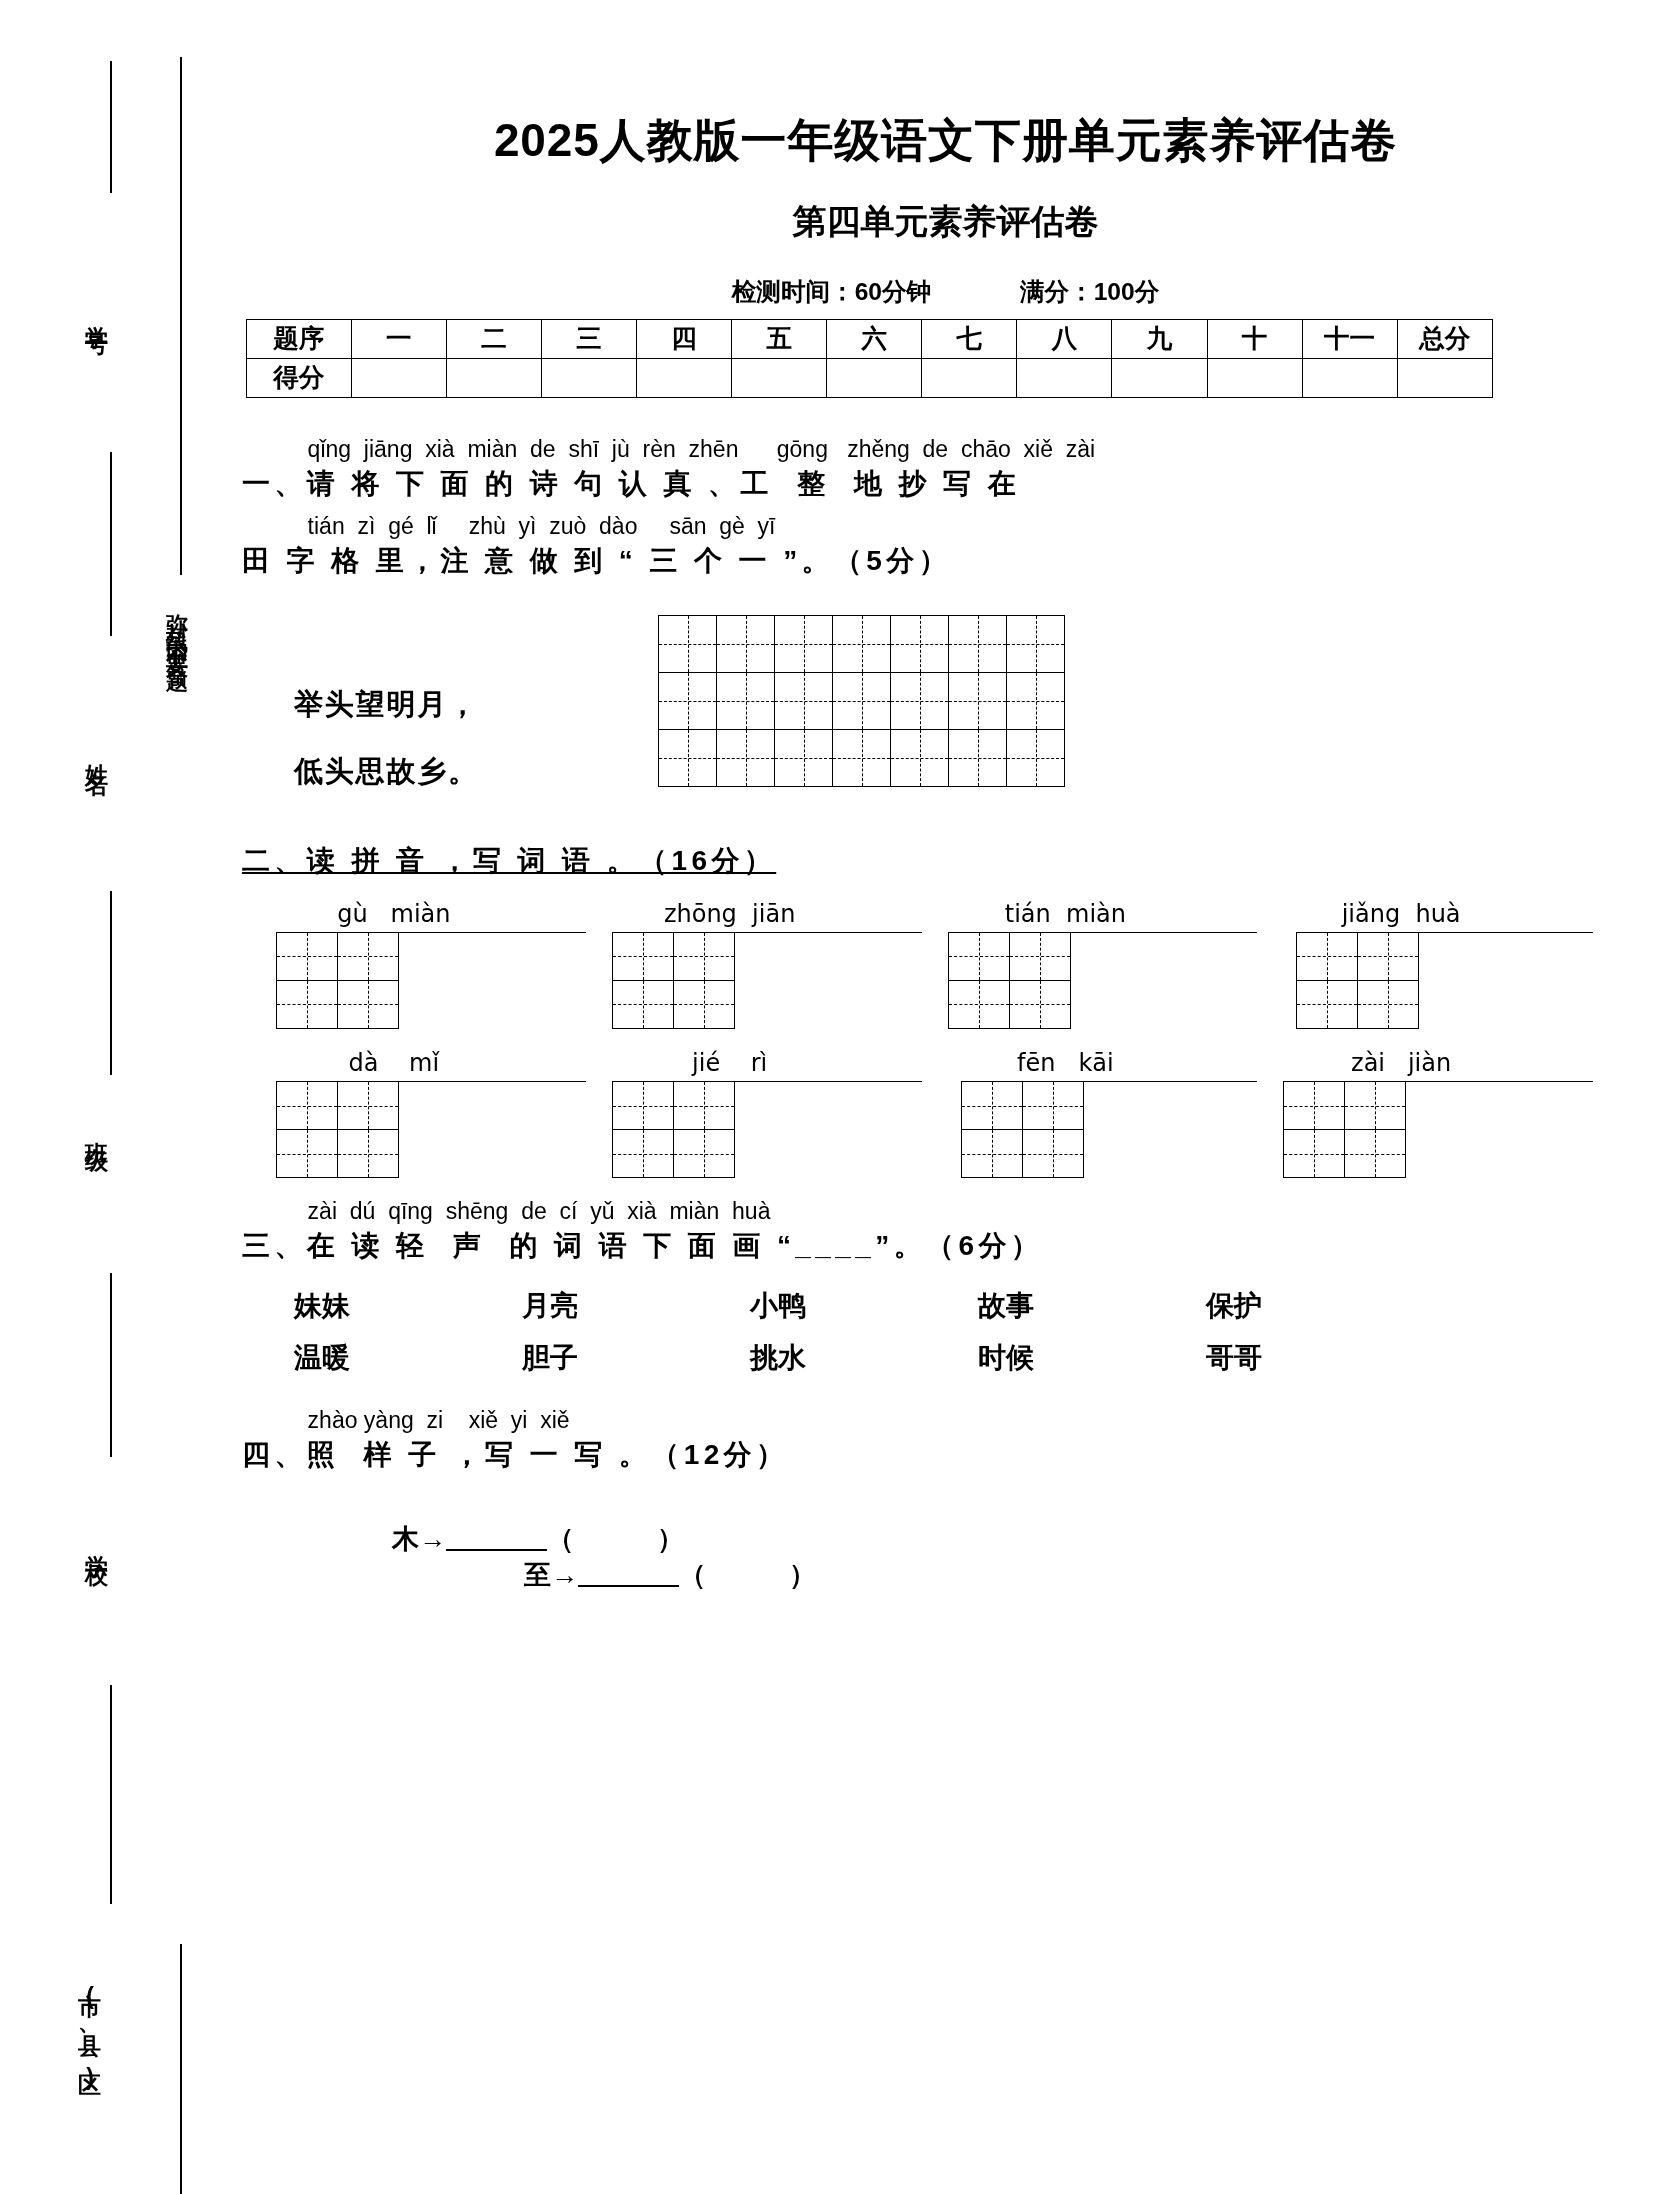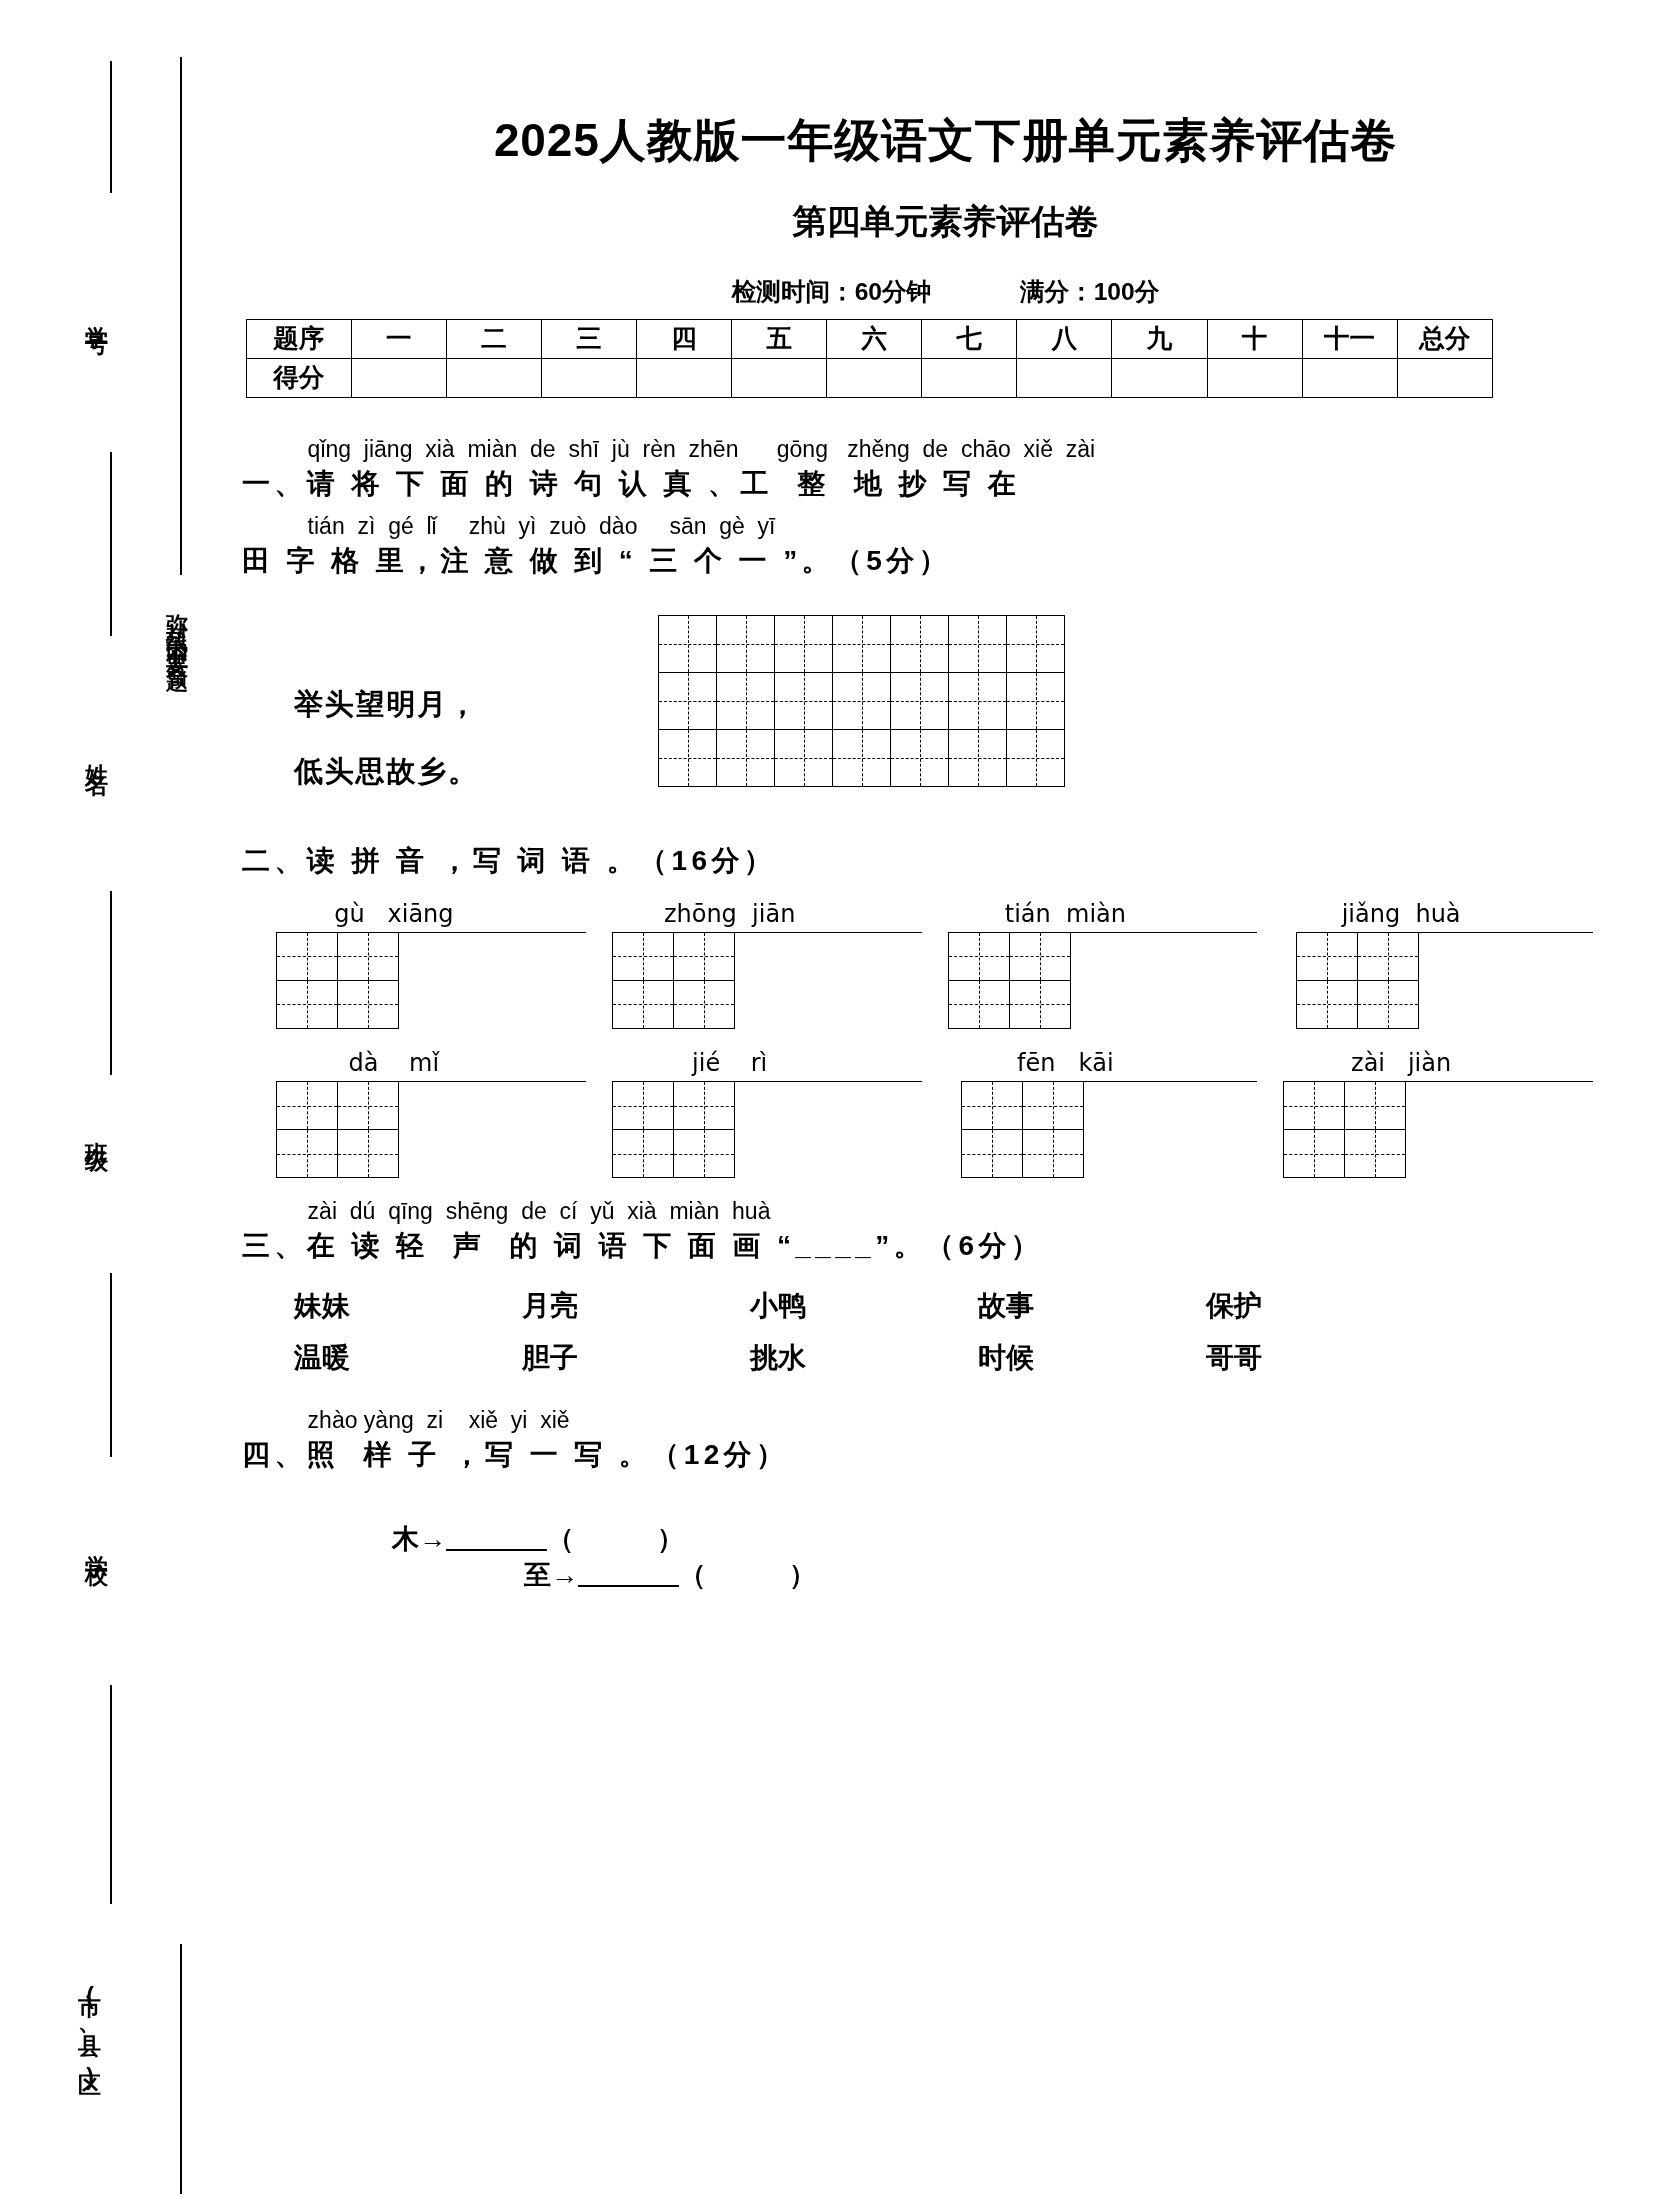--- a/index.html
+++ b/index.html
@@ -168,21 +168,21 @@
     position: absolute;
     left: 421px;
     top: 9.7px;
     grid-template-columns: repeat(7, 58px);
     grid-template-rows: repeat(3, 57px);
   }
 
   
   .q-two { margin-top: 17.6px; padding-left: 53px; }
   .q-two .pinyin-row { padding-left: 17.6px; }
-  .q-two .han-row { margin-top: 1.8px; margin-left: -48px; }
+  .q-two .han-row { margin-top: 1.8px; margin-left: -48px; text-decoration: underline; }
 
   .word-grid-wrap {
     position: relative;
     margin-top: 20px;
     margin-left: 13px;
     width: 1343px;
   }
   .wg-row {
     display: flex;
     gap: 0;
@@ -356,21 +356,21 @@
       </div>
     </div>
 
     <div class="q q-two">
       <div class="han-row sp">二、读 拼 音 ，写 词 语 。（16分）</div>
     </div>
 
     <div class="word-grid-wrap">
       <div class="wg-row">
         <div class="wg-item">
-          <div class="wg-label">gù   xiāng</div>
+          <div class="wg-label">gù   miàn</div>
           <div class="tzg wg-grid">
             <div class="cell"></div>
               <div class="cell"></div>
             <div class="cell"></div>
               <div class="cell"></div>
           </div>
         </div>
         <div class="wg-item">
           <div class="wg-label">zhōng  jiān</div>
           <div class="tzg wg-grid">

